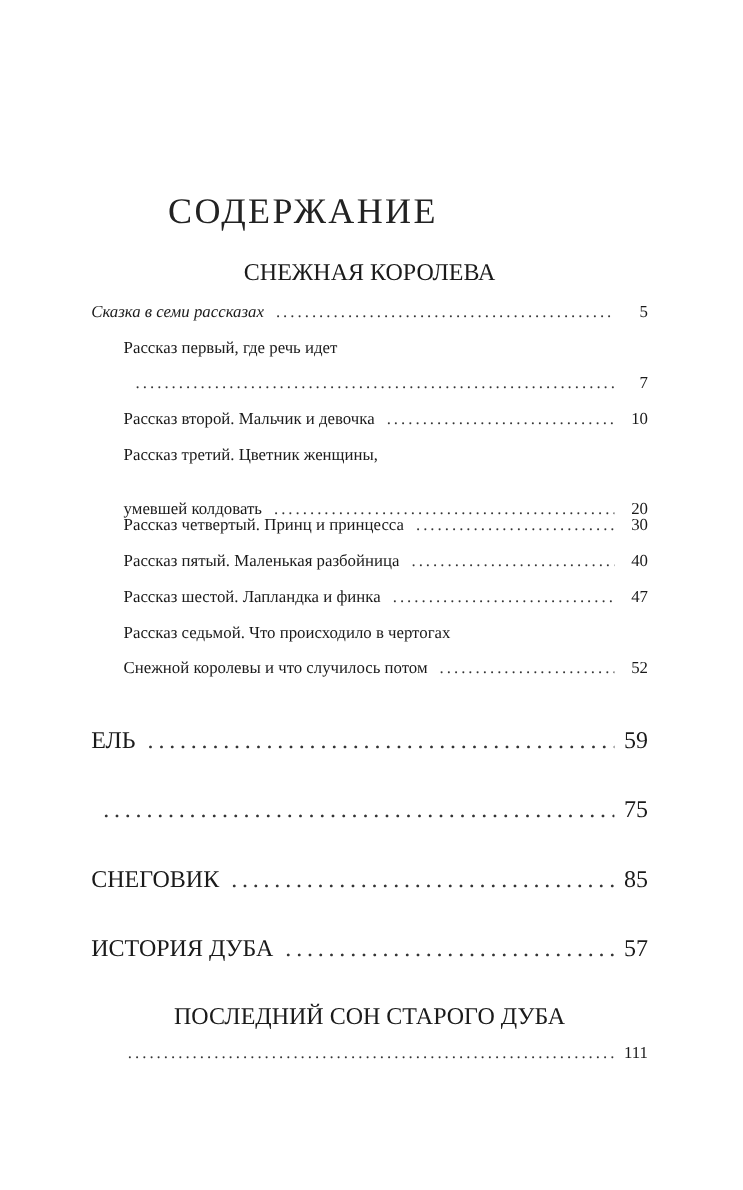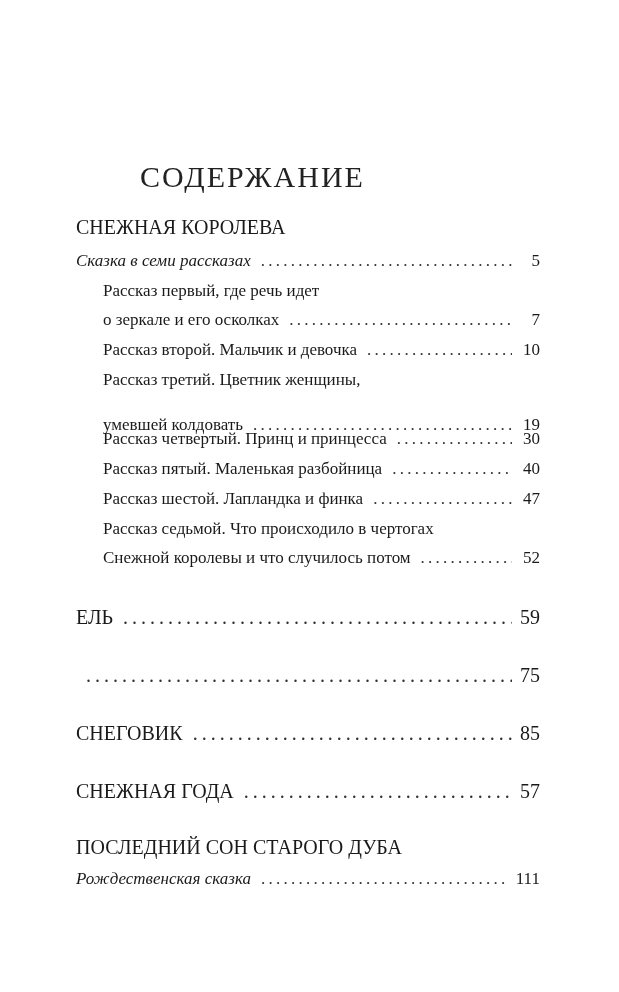--- a/index.html
+++ b/index.html
@@ -30,28 +30,28 @@
     position: absolute;
     left: 76px;
     width: 464px;
     top: 210px;
   }
   .line {
     position: absolute;
     left: 0;
     width: 464px;
     height: 30px;
-    font-size: 17px;
+    font-size: 14px;
     line-height: 30px;
     display: flex;
     align-items: baseline;
     white-space: nowrap;
   }
   .line.indent { left: 27px; width: 437px; }
-  .line.caps { font-size: 20px; }
+  .line.caps { font-size: 20px; justify-content: center; }
   .line.italic .txt { font-style: italic; }
   .txt { flex: 0 0 auto; }
   .leader {
     flex: 1 1 auto;
     overflow: hidden;
     margin: 0 8px 0 10px;
     text-align: right;
     letter-spacing: 3.3px;
     color: #333;
   }
@@ -80,38 +80,37 @@
   <div class="line italic" style="top:36px">
     <span class="txt">Сказка в семи рассказах</span>
     <span class="leader"></span>
     <span class="pg">5</span>
   </div>
 
   <div class="line indent" style="top:66px">
     <span class="txt">Рассказ первый, где речь идет</span>
   </div>
   <div class="line indent" style="top:95px">
-    <span class="txt">о зеркале и его осколках</span>
     <span class="leader"></span>
     <span class="pg">7</span>
   </div>
 
   <div class="line indent" style="top:125px">
     <span class="txt">Рассказ второй. Мальчик и девочка</span>
     <span class="leader"></span>
     <span class="pg">10</span>
   </div>
 
   <div class="line indent" style="top:155px">
     <span class="txt">Рассказ третий. Цветник женщины,</span>
   </div>
   <div class="line indent" style="top:200px">
     <span class="txt">умевшей колдовать</span>
     <span class="leader"></span>
-    <span class="pg">19</span>
+    <span class="pg">20</span>
   </div>
 
   <div class="line indent" style="top:214px">
     <span class="txt">Рассказ четвертый. Принц и принцесса</span>
     <span class="leader"></span>
     <span class="pg">30</span>
   </div>
 
   <div class="line indent" style="top:244px">
     <span class="txt">Рассказ пятый. Маленькая разбойница</span>
@@ -145,28 +144,27 @@
     <span class="pg">75</span>
   </div>
 
   <div class="line caps" style="top:508px">
     <span class="txt">СНЕГОВИК</span>
     <span class="leader"></span>
     <span class="pg">85</span>
   </div>
 
   <div class="line caps" style="top:566px">
-    <span class="txt">СНЕЖНАЯ ГОДА</span>
+    <span class="txt">ИСТОРИЯ ДУБА</span>
     <span class="leader"></span>
     <span class="pg">57</span>
   </div>
 
   <div class="line caps" style="top:622px">
     <span class="txt">ПОСЛЕДНИЙ СОН СТАРОГО ДУБА</span>
   </div>
 
   <div class="line italic" style="top:654px">
-    <span class="txt">Рождественская сказка</span>
     <span class="leader"></span>
     <span class="pg">111</span>
   </div>
 
 </div>
 
 </body></html>

